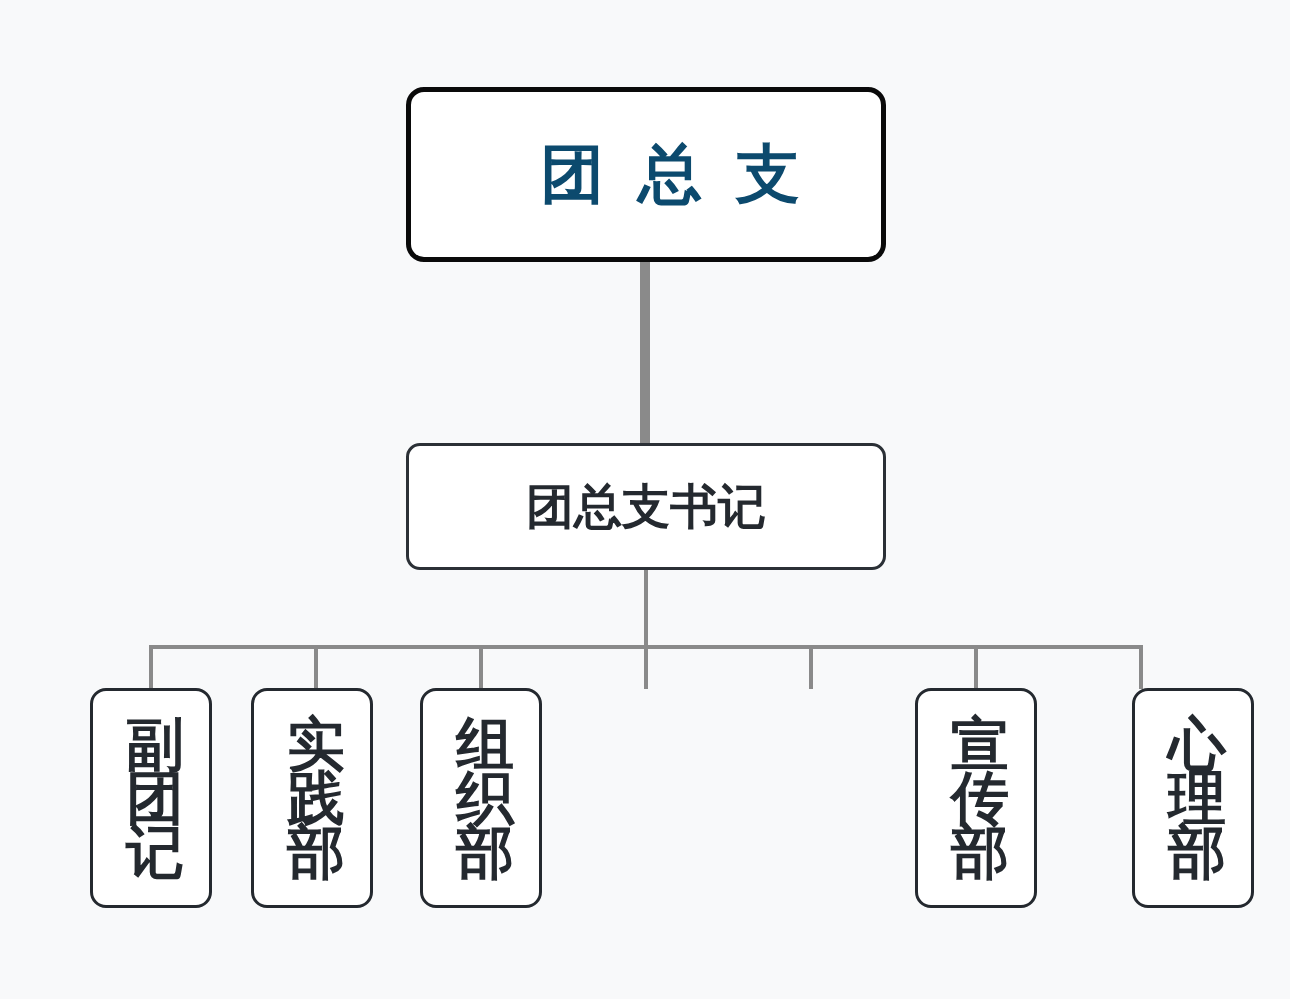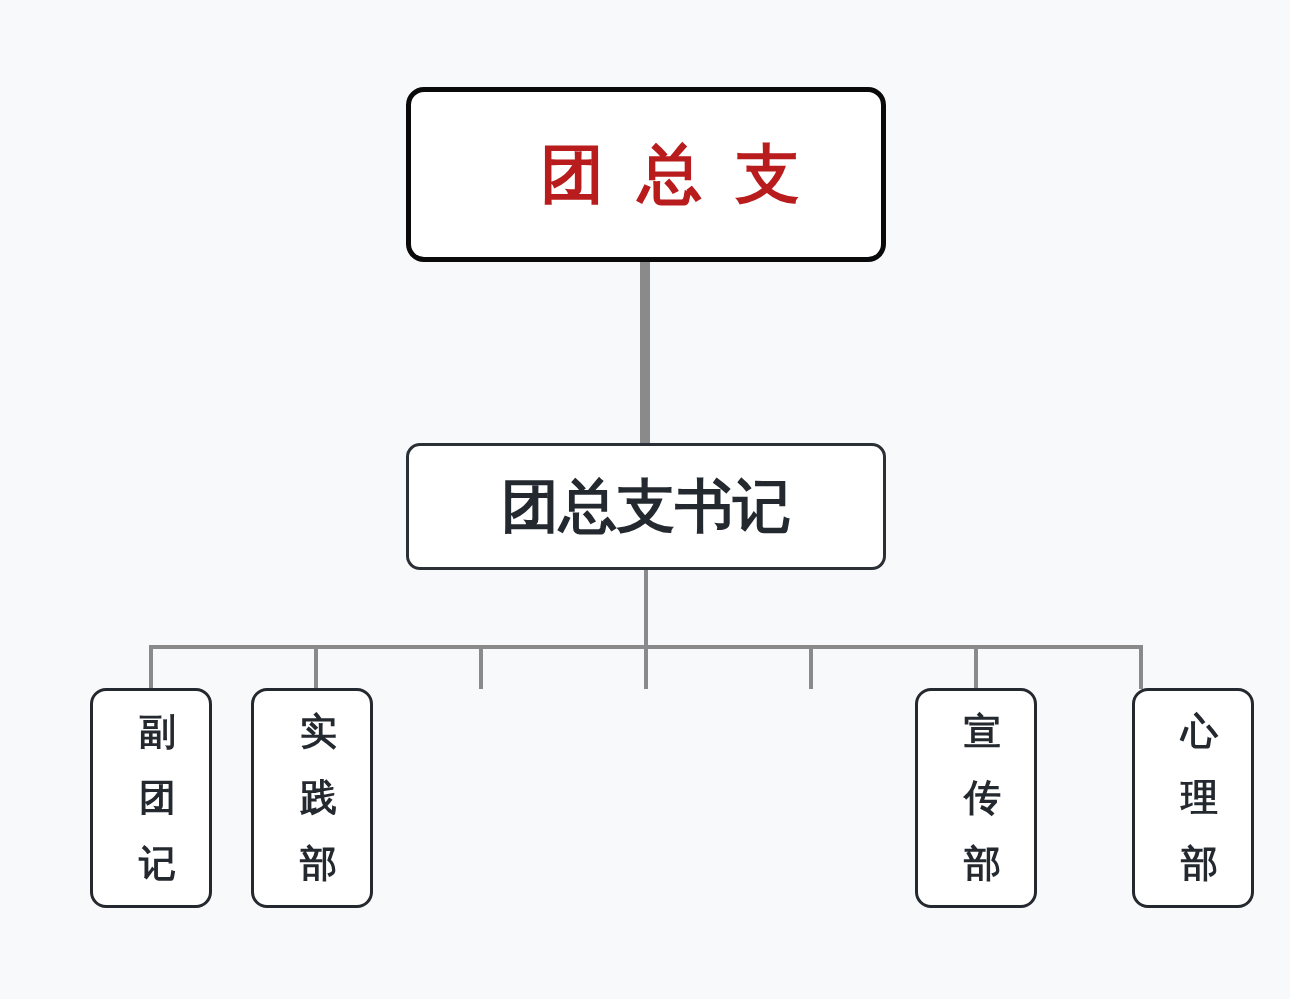--- a/index.html
+++ b/index.html
@@ -19,49 +19,49 @@
     align-items: center;
     justify-content: center;
     font-weight: 700;
     color: #24292f;
   }
   .node-root {
     left: 406px; top: 87px; width: 480px; height: 175px;
     border: 5px solid #0a0a0a;
     border-radius: 18px;
     font-size: 64px;
-    color: #b91c1c;
+    color: #0c4a6e;
     padding-left: 48px;
   }
   .node-root .label { letter-spacing: 8px; margin-left: 8px; white-space: pre; }
   .node-secretary {
     left: 406px; top: 443px; width: 480px; height: 127px;
     border: 3px solid #2b3036;
     border-radius: 14px;
-    font-size: 58px;
+    font-size: 48px;
   }
   .node-dept {
     position: absolute;
     top: 688px;
     width: 122px; height: 220px;
     background: #ffffff;
     border: 3px solid #24292f;
     border-radius: 16px;
     display: flex;
     align-items: center;
     justify-content: center;
     font-weight: 700;
     color: #24292f;
   }
   .dept-label {
     width: 50px;
-    font-size: 37px;
-    line-height: 66px;
+    font-size: 58px;
+    line-height: 54px;
     word-break: break-all;
-    text-align: right;
+    text-align: left;
   }
   .connector { position: absolute; background: #8a8a8a; }
   .conn-root-sec { left: 640px; top: 260px; width: 10px; height: 186px; }
   .conn-sec-bus  { left: 644px; top: 568px; width: 4px;  height: 80px; }
   .conn-bus      { left: 149px; top: 645px; width: 994px; height: 4px; }
   .conn-stub     { top: 645px; width: 4px; height: 44px; }
   .stub-1 { left: 149px; }
   .stub-2 { left: 314px; }
   .stub-3 { left: 479px; }
   .stub-4 { left: 644px; }
@@ -92,20 +92,23 @@
   <div class="node node-secretary">
     <span class="label">团总支书记</span>
   </div>
 
   <div class="node-dept" style="left:90px">
     <span class="dept-label">副团记</span>
   </div>
   <div class="node-dept" style="left:251px">
     <span class="dept-label">实践部</span>
   </div>
+  <div class="node-dept" style="left:420px">
+    <span class="dept-label">组织部</span>
+  </div>
   <div class="node-dept" style="left:915px">
     <span class="dept-label">宣传部</span>
   </div>
   <div class="node-dept" style="left:1132px">
     <span class="dept-label">心理部</span>
   </div>
 
 </div>
 
 </body></html>

